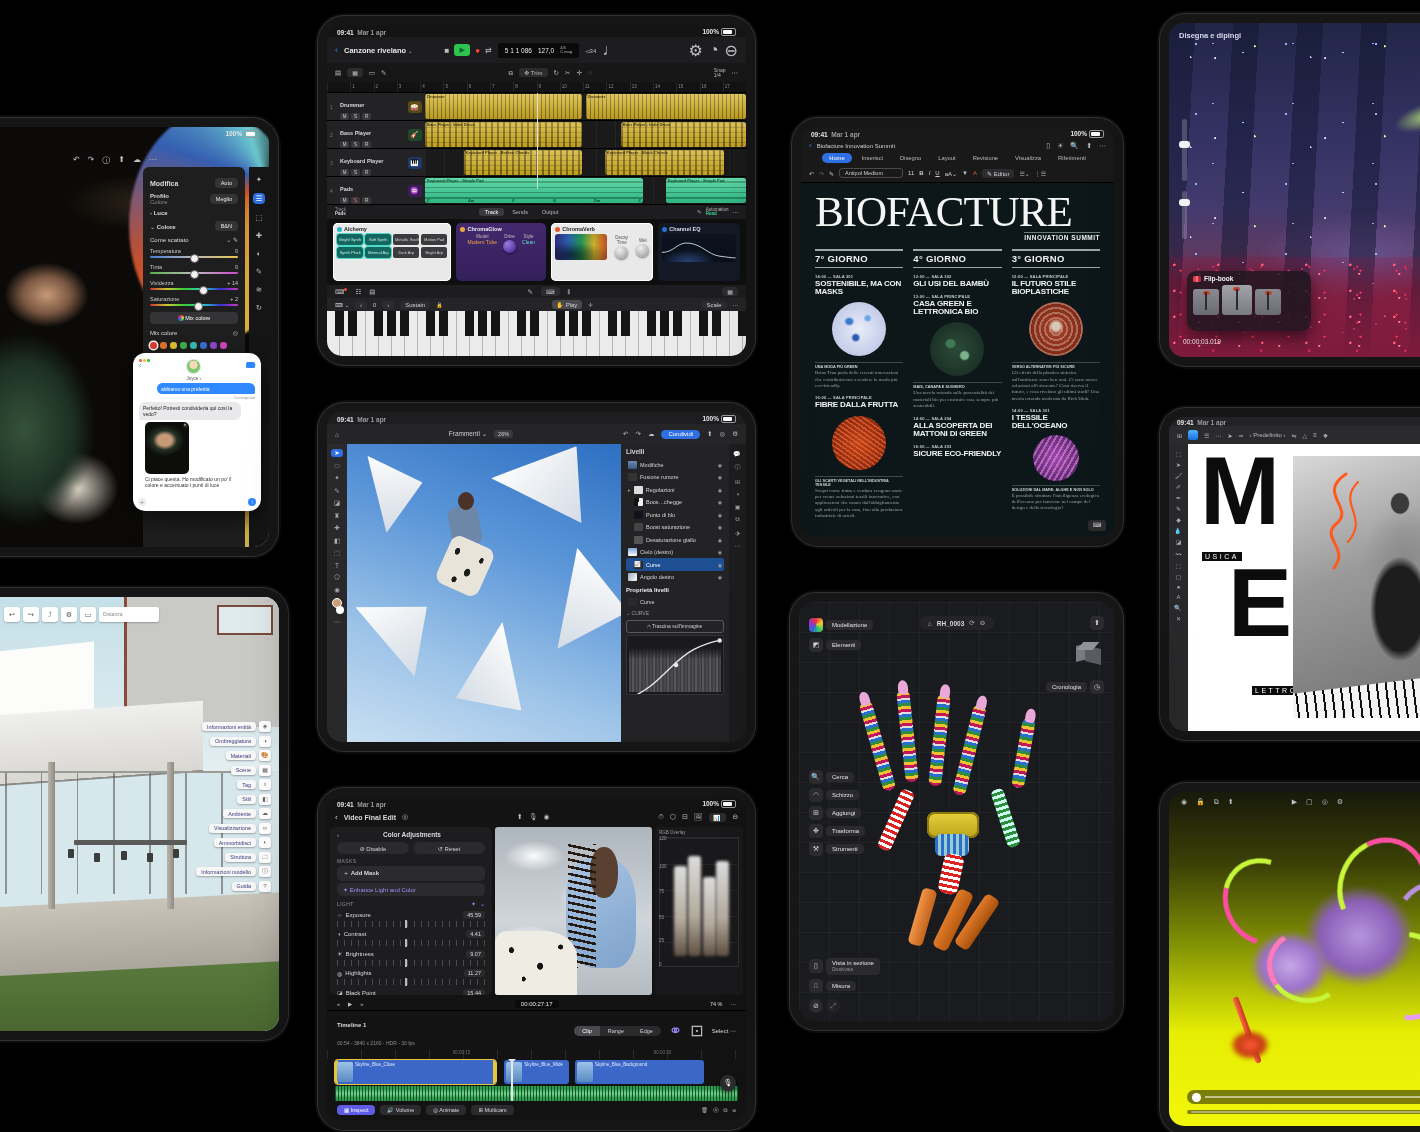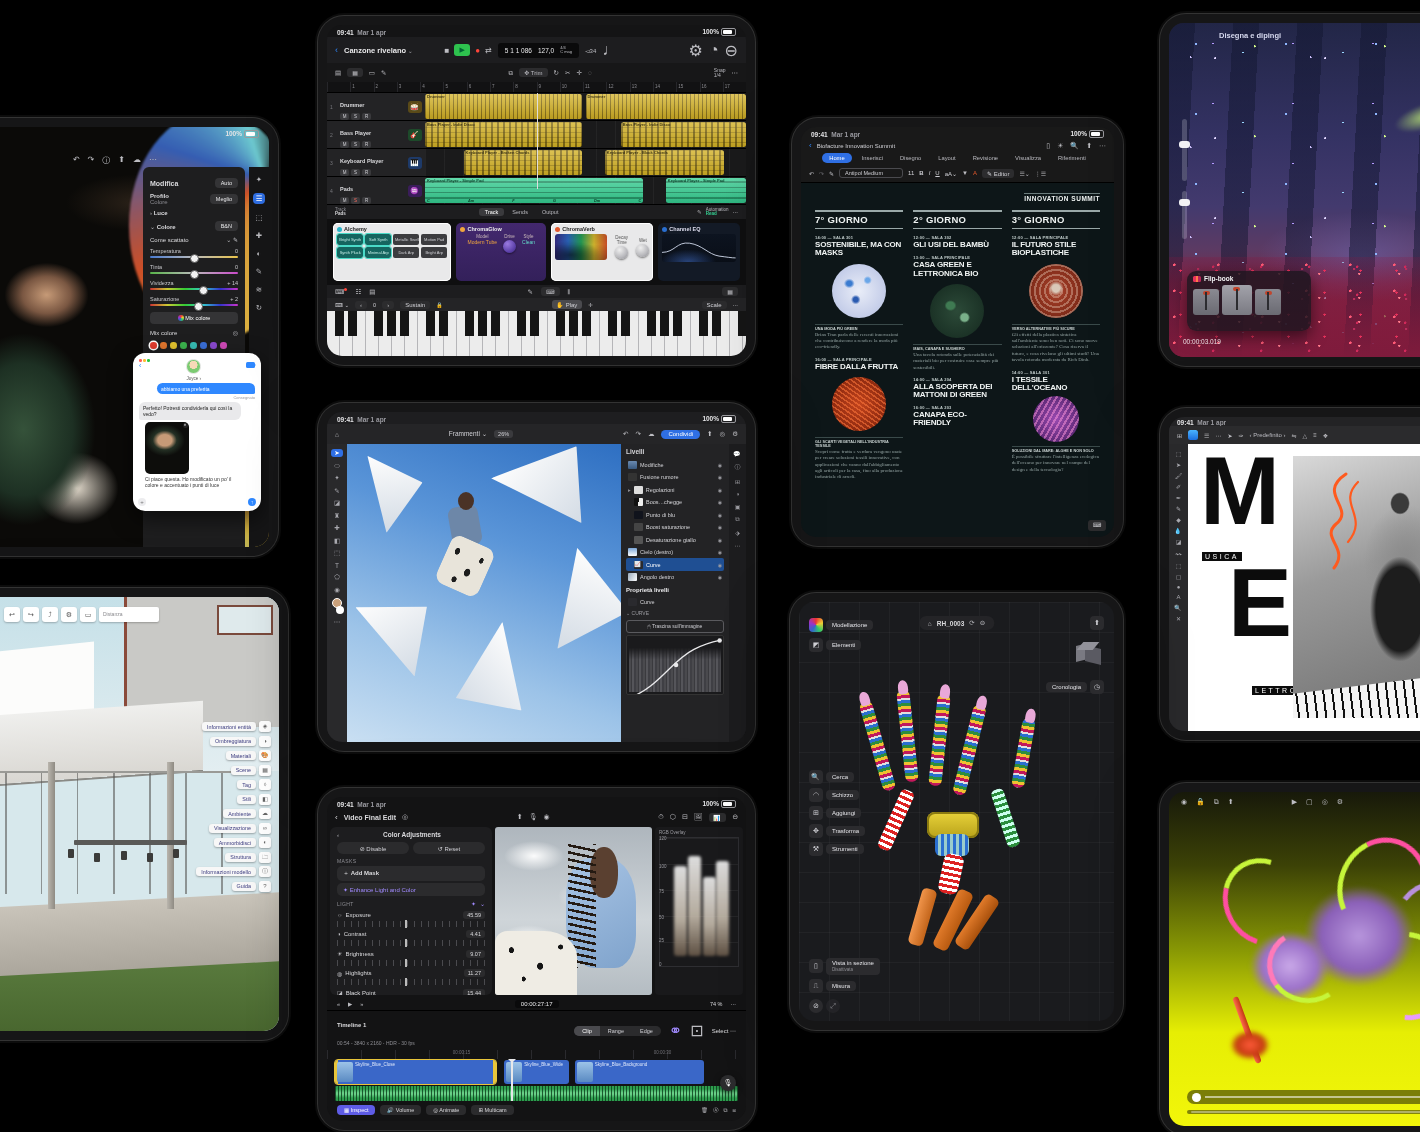--- a/index.html
+++ b/index.html
@@ -180,21 +180,21 @@
   .dr-sparkles{inset:0;background:
      radial-gradient(2px 2px at 18% 38%,#cfc2ff 0 45%,transparent 55%),
      radial-gradient(1.6px 1.6px at 30% 30%,#8fb7ff 0 45%,transparent 55%),
      radial-gradient(2px 2px at 42% 44%,#e0d6ff 0 45%,transparent 55%),
      radial-gradient(1.6px 1.6px at 55% 34%,#b49aff 0 45%,transparent 55%),
      radial-gradient(2.2px 2.2px at 66% 26%,#d6ff8a 0 45%,transparent 55%),
      radial-gradient(1.6px 1.6px at 74% 42%,#9ad8ff 0 45%,transparent 55%);
      background-size:120px 90px,90px 70px,110px 80px,80px 60px,130px 90px,100px 70px;}
   .dr-glow{left:52%;top:24%;width:70px;height:26px;background:radial-gradient(closest-side,rgba(205,255,120,.8),transparent);
      transform:rotate(-18deg);filter:blur(1px);}
-  .dr-title{left:10px;top:8px;font-size:7.5px;color:#d6d9ee;font-weight:bold;margin-left:40px;}
+  .dr-title{left:10px;top:8px;font-size:7.5px;color:#d6d9ee;font-weight:bold;}
   .dr-slider{left:13px;width:5px;height:62px;background:rgba(235,235,245,.22);border-radius:3px;}
   .dr-knob{position:absolute;left:-3px;width:11px;height:7px;border-radius:3px;background:#f2f2f4;}
   .dr-flip{left:18px;bottom:26px;width:112px;height:52px;background:rgba(28,22,30,.82);border-radius:9px;padding:4px 6px;
      box-shadow:0 6px 16px rgba(0,0,0,.5);}
   .dr-flip h6{margin:0;display:flex;align-items:center;gap:3px;color:#f2f2f4;font-size:6.5px;}
   .dr-flip h6 i{width:8px;height:6px;border-radius:1.5px;background:linear-gradient(90deg,#e8315b 0 33%,#ff7a4a 33% 66%,#b9245a 66%);}
   .dr-frames{display:flex;gap:3px;margin-top:3px;align-items:flex-end;}
   .dr-frame{width:26px;height:26px;border-radius:3px;background:linear-gradient(#8a8a92,#6a6a72);position:relative;}
   .dr-frame.mid{height:30px;width:30px;background:linear-gradient(#a2a2aa,#7a7a82);}
   .dr-frame:after{content:"";position:absolute;left:45%;top:12%;width:2px;height:70%;background:#2c2c30;}
@@ -790,20 +790,21 @@
         <i>I</i>
         <u>U</u>
         <span>aA⌄</span>
         <span class="ic">▼</span>
         <span class="ic" style="color:#e2572b">A</span>
         <span class="lg-btn">✎ <span>Editor</span></span>
         <span class="ic">☰⌄</span>
         <span class="ic">⋮☰</span>
       </div>
       <div class="wd-doc">
+        <div class="wd-h1">BIOFACTURE</div>
         <div class="wd-sub">
             <b>INNOVATION SUMMIT</b>
           </div>
         <div class="wd-cols">
           <div class="wd-col">
             <div class="wd-day">7° GIORNO</div>
             <div class="wd-time">14:00 — SALA 301</div>
             <div class="wd-it">SOSTENIBILE, MA CON MASKS</div>
             <div class="wd-circ" style="background:
               radial-gradient(9px 8px at 32% 36%,#3a7bd0 0 30%,transparent 60%),
@@ -814,35 +815,35 @@
             <div class="wd-body">Brian Tran parla delle recenti innovazioni che contribuiscono a rendere la moda più eco-friendly.</div>
             <div class="wd-time">16:00 — SALA PRINCIPALE</div>
             <div class="wd-it">FIBRE DALLA FRUTTA</div>
             <div class="wd-circ" style="background:
               repeating-linear-gradient(35deg,rgba(255,120,60,.55) 0 1.5px,transparent 1.5px 4px),
               radial-gradient(closest-side,#c2431c,#8e2a10);"></div>
             <div class="wd-ssub">GLI SCARTI VEGETALI NELL'INDUSTRIA TESSILE</div>
             <div class="wd-body">Scopri come frutta e verdura vengono usate per creare soluzioni tessili innovative, con applicazioni che vanno dall'abbigliamento agli articoli per la casa, fino alla produzione industriale di arredi.</div>
           </div>
           <div class="wd-col">
-            <div class="wd-day">2° GIORNO</div>
+            <div class="wd-day">4° GIORNO</div>
             <div class="wd-time">12:00 — SALA 302</div>
             <div class="wd-it">GLI USI DEL BAMBÙ</div>
             <div class="wd-time">13:00 — SALA PRINCIPALE</div>
             <div class="wd-it">CASA GREEN E LETTRONICA BIO</div>
             <div class="wd-circ" style="background:
               radial-gradient(10px 9px at 38% 40%,#3f7a52 0 40%,transparent 60%),
               radial-gradient(9px 9px at 64% 62%,#7ab08a 0 40%,transparent 60%),
               radial-gradient(closest-side,#2c4a38,#1b3226);"></div>
             <div class="wd-ssub">MAIS, CANAPA E SUGHERO</div>
             <div class="wd-body">Una tavola rotonda sulle potenzialità dei materiali bio per costruire case sempre più sostenibili.</div>
             <div class="wd-time">14:00 — SALA 204</div>
             <div class="wd-it">ALLA SCOPERTA DEI MATTONI DI GREEN</div>
             <div class="wd-time">16:00 — SALA 203</div>
-            <div class="wd-it">CANAPA ECO-FRIENDLY</div>
+            <div class="wd-it">SICURE ECO-FRIENDLY</div>
           </div>
           <div class="wd-col">
             <div class="wd-day">3° GIORNO</div>
             <div class="wd-time">12:00 — SALA PRINCIPALE</div>
             <div class="wd-it">IL FUTURO STILE BIOPLASTICHE</div>
             <div class="wd-circ" style="background:
               radial-gradient(12px 12px at 50% 45%,#d9c8b8 0 30%,transparent 65%),
               repeating-radial-gradient(circle at 50% 50%,rgba(230,200,180,.4) 0 2px,transparent 2px 5px),
               radial-gradient(closest-side,#a8402a,#7e2a18);"></div>
             <div class="wd-ssub">VERSO ALTERNATIVE PIÙ SICURE</div>

